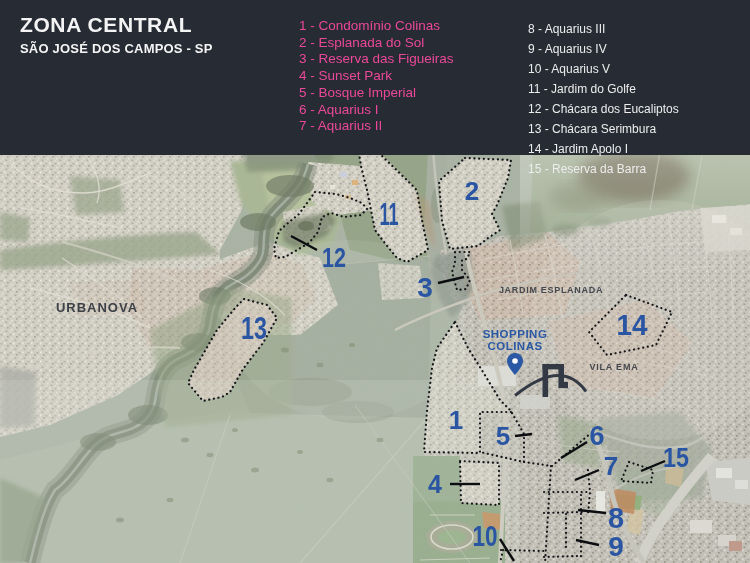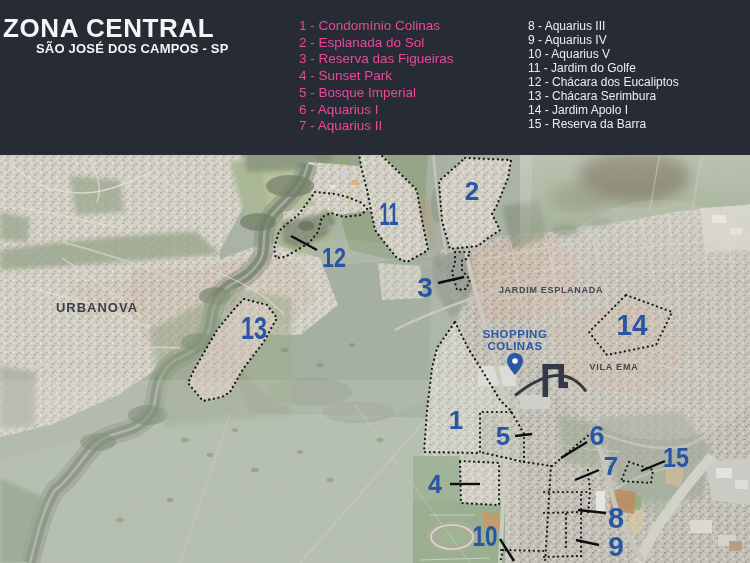--- a/index.html
+++ b/index.html
@@ -1,21 +1,21 @@
 <!DOCTYPE html>
 <html><head>
 <meta charset="utf-8">
 <style>
   html,body{margin:0;padding:0;background:#fff;}
   .page{position:relative;width:750px;height:563px;overflow:hidden;font-family:"Liberation Sans",sans-serif;background:#99a294;}
   .hdr{position:absolute;left:0;top:0;width:750px;height:155px;background:#262b34;color:#f4f4f4;}
-  .title{position:absolute;left:3px;top:13px;font-size:26px;font-weight:bold;letter-spacing:0.6px;}
-  .subtitle{position:absolute;left:20px;top:41px;font-size:13px;font-weight:bold;letter-spacing:0.2px;margin-left:16px;}
+  .title{position:absolute;left:20px;top:13px;font-size:21px;font-weight:bold;letter-spacing:0.6px;}
+  .subtitle{position:absolute;left:20px;top:41px;font-size:13px;font-weight:bold;letter-spacing:0.2px;}
   .leg1{position:absolute;left:299px;top:18px;font-size:13.5px;line-height:16.7px;color:#ec4899;}
-  .leg2{position:absolute;left:528px;top:19px;font-size:12px;line-height:14px;color:#ededed;}
+  .leg2{position:absolute;left:528px;top:19px;font-size:12px;line-height:20px;color:#ededed;}
   svg{position:absolute;left:0;top:0;}
 </style>
 </head>
 <body>
 <div class="page">
 
 <svg width="750" height="563" viewBox="0 0 750 563">
 <defs>
   <filter id="blur4">
           <feGaussianBlur stdDeviation="4"></feGaussianBlur>

